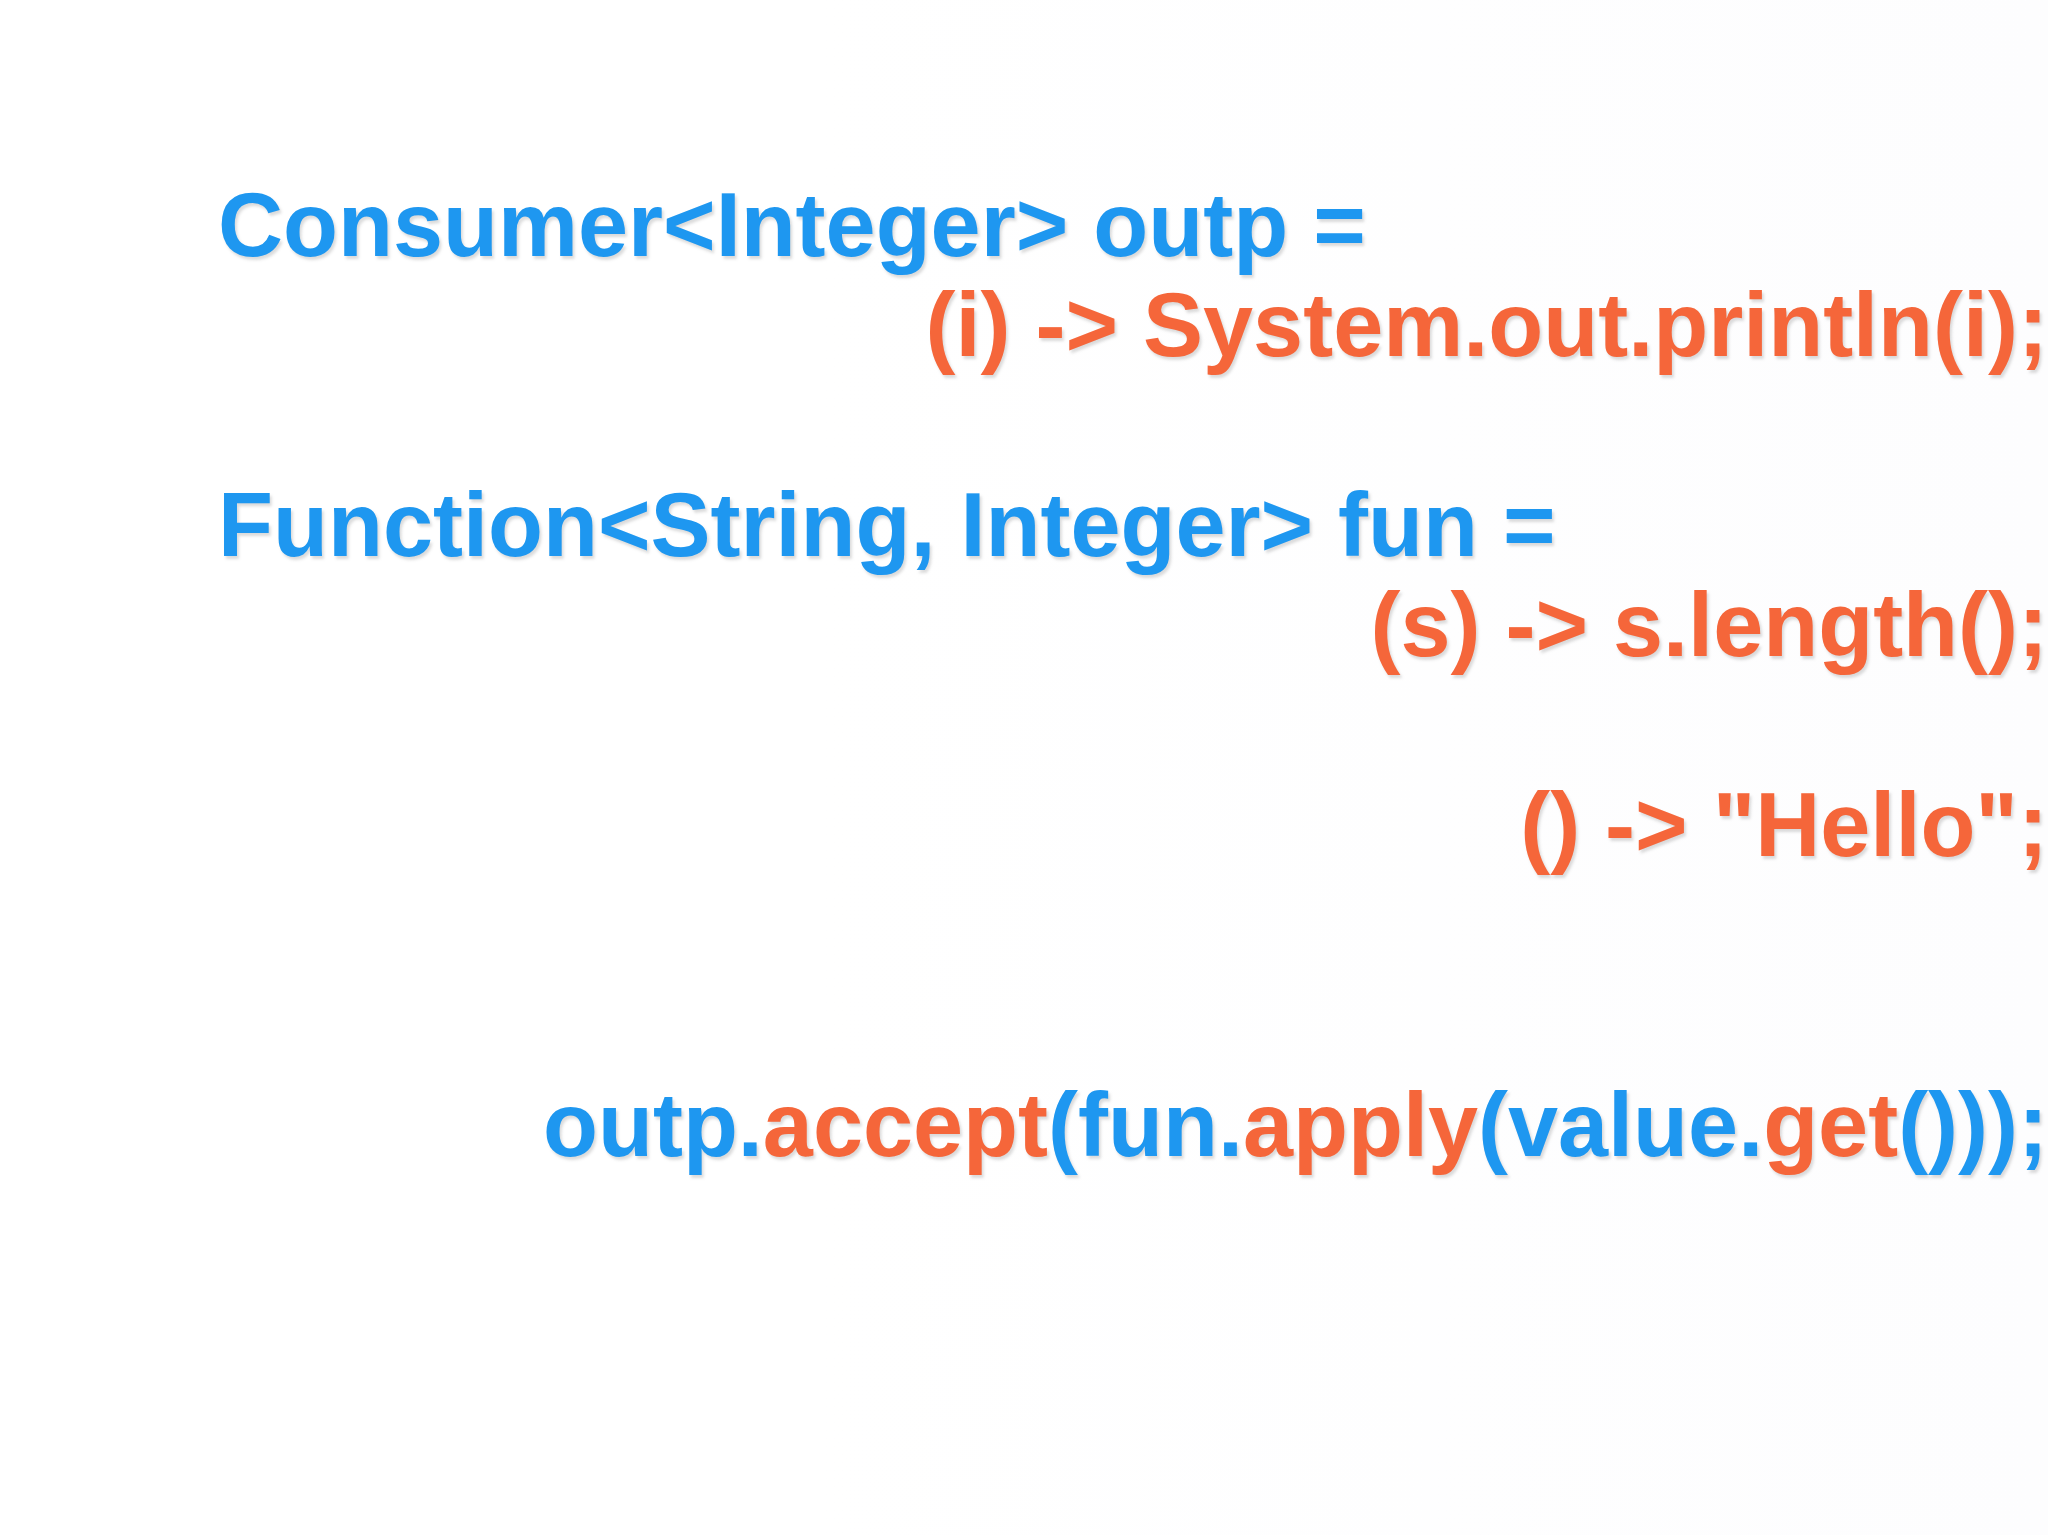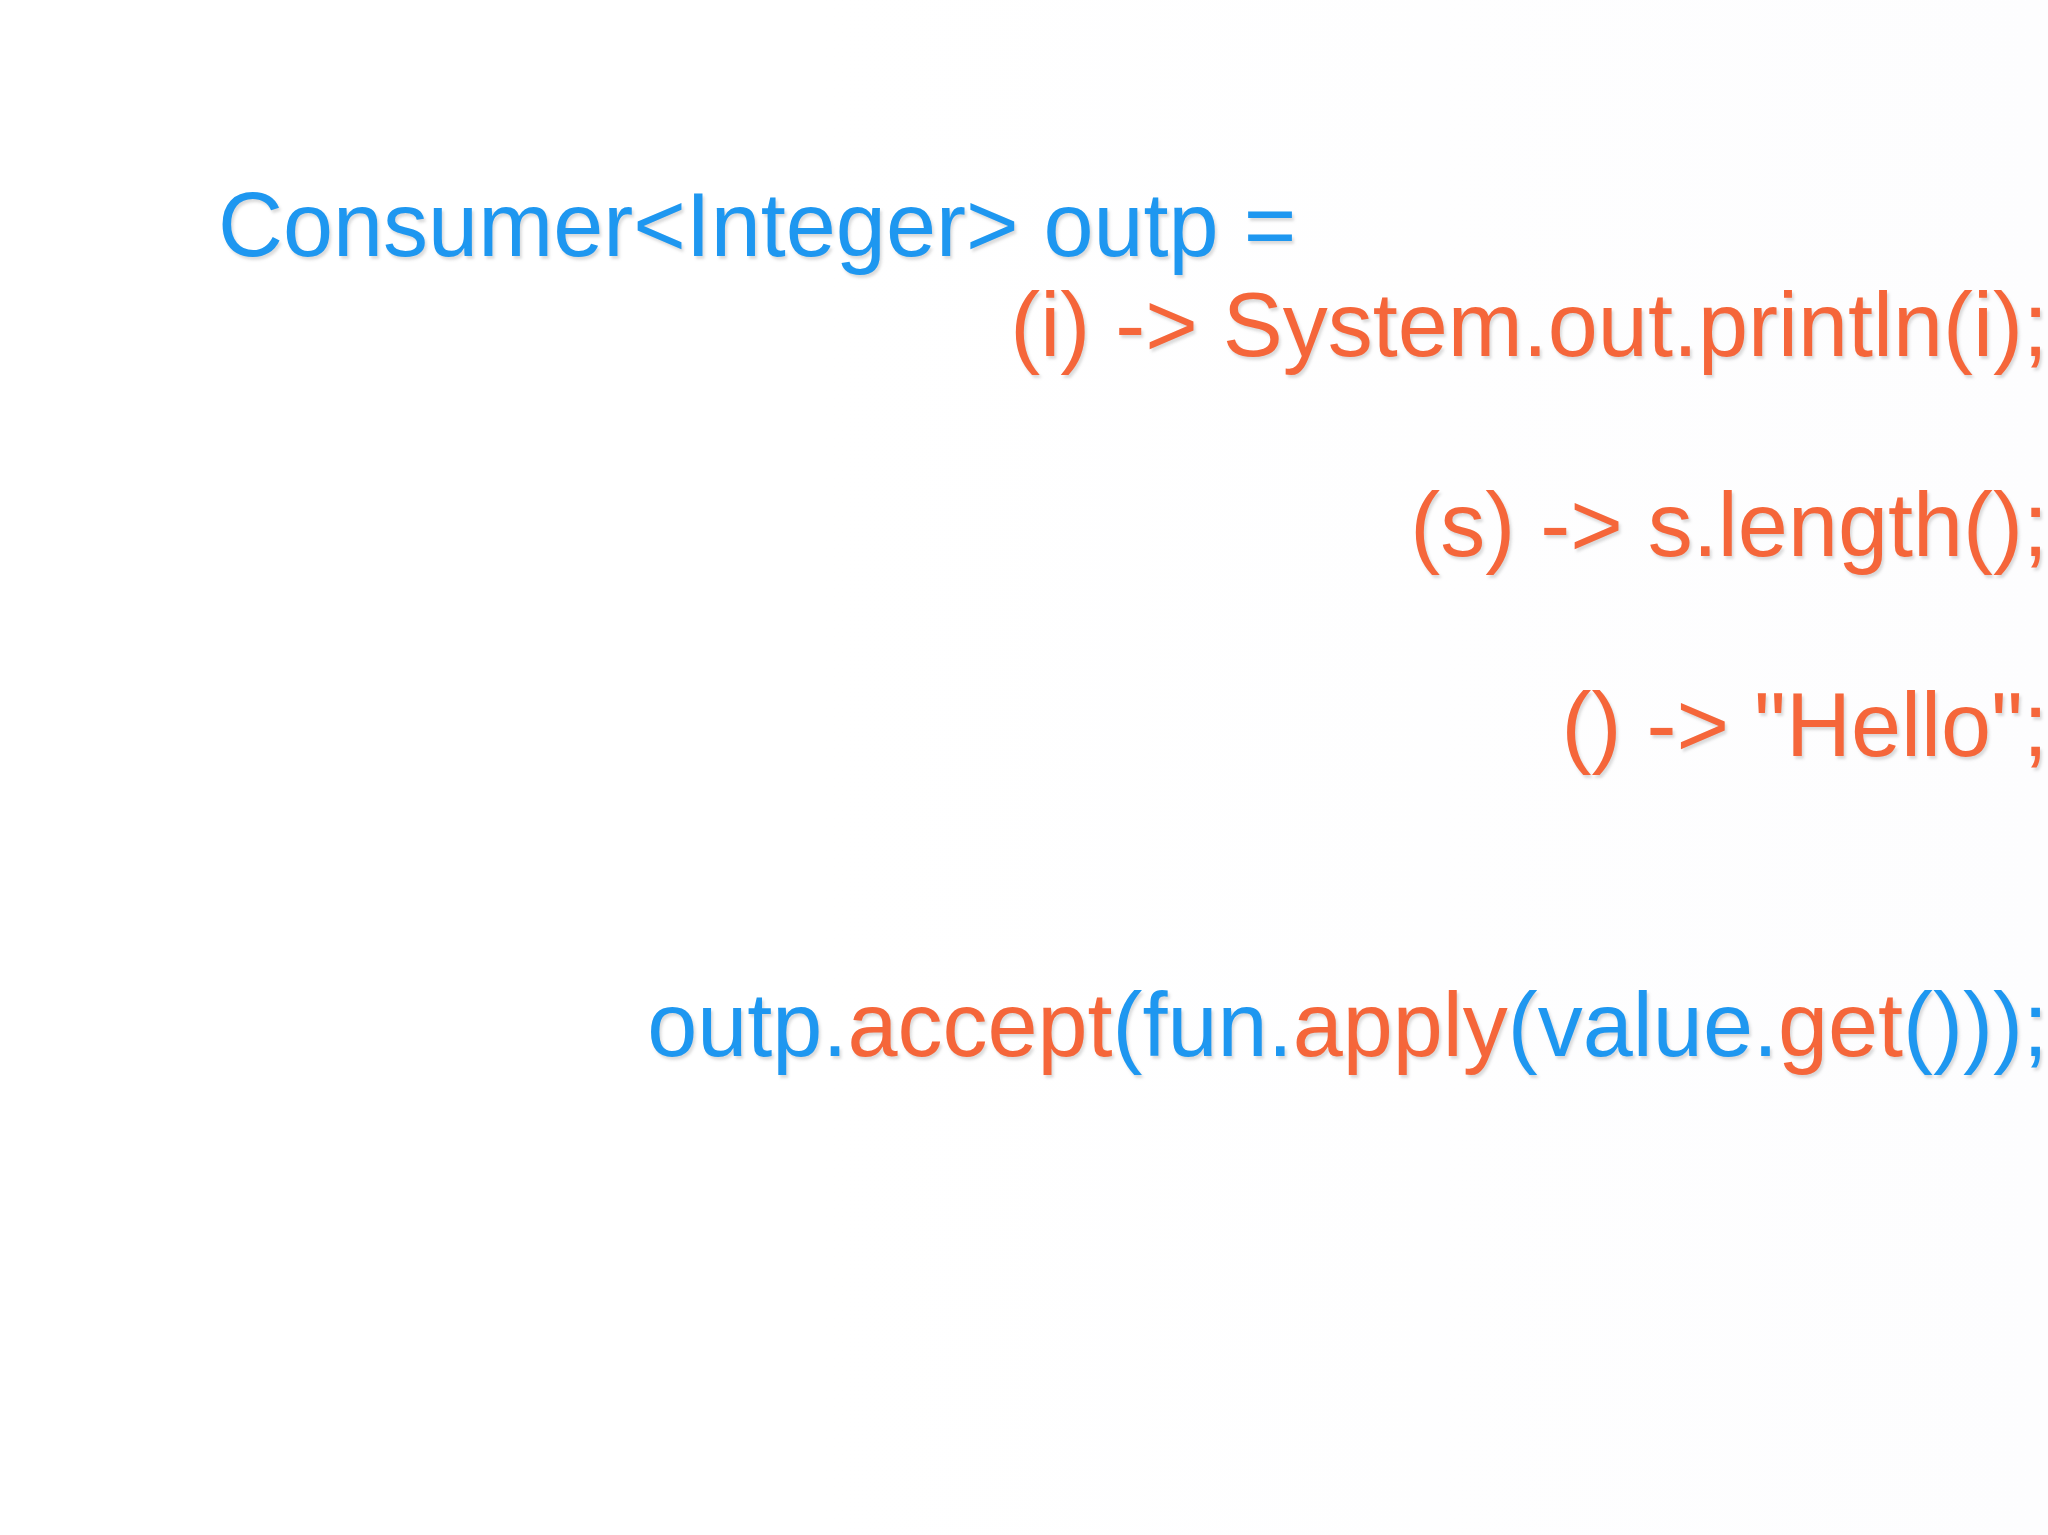--- a/index.html
+++ b/index.html
@@ -7,21 +7,21 @@
     padding: 0;
     background: #ffffff;
   }
   .slide {
     position: relative;
     width: 2048px;
     height: 1535px;
     background: linear-gradient(90deg, #ffffff 0%, #ffffff 40%, #fdfdfe 100%);
     overflow: hidden;
     font-family: "Liberation Sans", sans-serif;
-    font-weight: 400;
+    font-weight: 700;
     font-size: 90px;
     line-height: 100px;
     box-sizing: border-box;
     padding-top: 175px;
     padding-left: 218px;
   }
   .code-line {
     white-space: pre;
     text-shadow: 2px 3px 3px rgba(125, 125, 125, 0.28);
   }
@@ -37,20 +37,21 @@
   }
 </style>
 </head>
 <body>
 
 <div class="slide">
   <div id="code-block">
       <div class="code-line"><span class="code-segment" style="color: rgb(30, 151, 240);">Consumer&lt;Integer&gt; outp =</span></div>
       <div class="code-line ind"><span class="code-segment" style="color: rgb(245, 102, 58);">(i) -&gt; System.out.println(i);</span></div>
       <div class="code-line blank">&nbsp;</div>
+      <div class="code-line"><span class="code-segment" style="color: rgb(30, 151, 240);">Function&lt;String, Integer&gt; fun =</span></div>
       <div class="code-line ind"><span class="code-segment" style="color: rgb(245, 102, 58);">(s) -&gt; s.length();</span></div>
       <div class="code-line blank">&nbsp;</div>
       <div class="code-line ind"><span class="code-segment" style="color: rgb(245, 102, 58);">() -&gt; "Hello";</span></div>
       <div class="code-line blank">&nbsp;</div>
       <div class="code-line blank">&nbsp;</div>
       <div class="code-line ind"><span class="code-segment" style="color: rgb(30, 151, 240);">outp.</span><span class="code-segment" style="color: rgb(245, 102, 58);">accept</span><span class="code-segment" style="color: rgb(30, 151, 240);">(fun.</span><span class="code-segment" style="color: rgb(245, 102, 58);">apply</span><span class="code-segment" style="color: rgb(30, 151, 240);">(value.</span><span class="code-segment" style="color: rgb(245, 102, 58);">get</span><span class="code-segment" style="color: rgb(30, 151, 240);">()));</span></div>
     </div>
 </div>
 
 </body></html>

